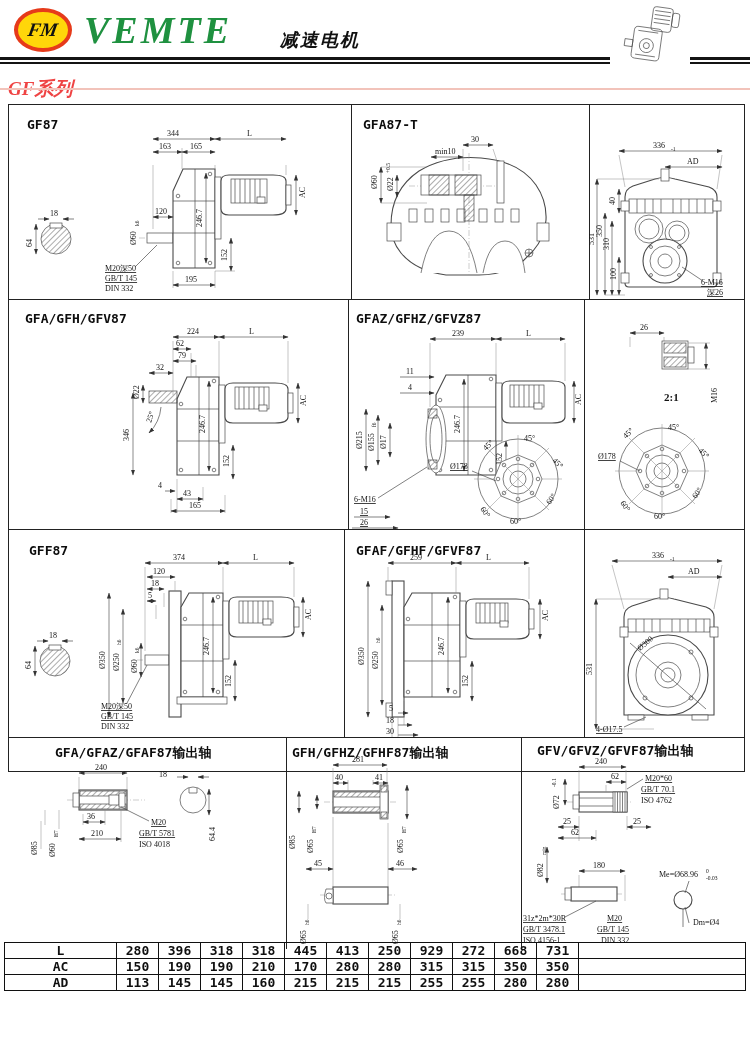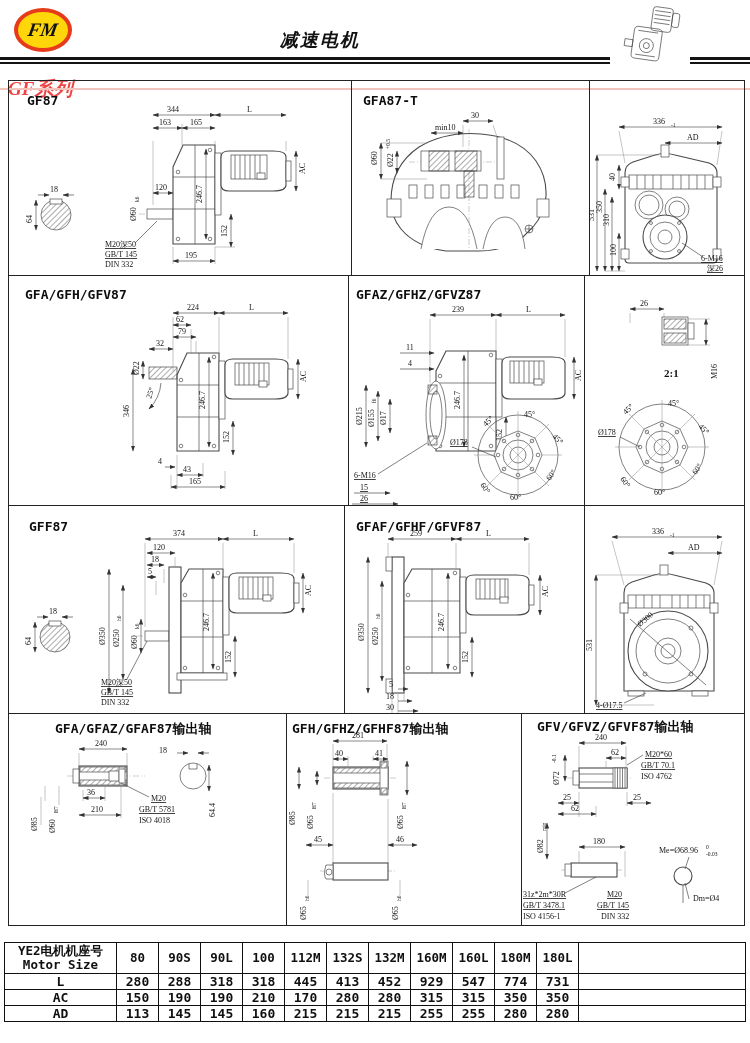--- a/index.html
+++ b/index.html
@@ -9,21 +9,21 @@
   .logo{left:14px;top:8px;width:58px;height:44px;border-radius:50%;background:#ffd60a;border:4px solid #e63a1a;display:flex;align-items:center;justify-content:center;box-sizing:border-box}
   .logo span{font:italic 800 19px "Liberation Serif",serif;color:#111;transform:skewX(-10deg)}
   .brand{left:84px;top:8px;font:italic 700 38px "Liberation Serif",serif;color:#1f9140;letter-spacing:3px}
   .doctitle{left:280px;top:28px;font:italic 700 18px "Liberation Serif",serif;color:#111;letter-spacing:2px}
   .rule1{left:0;top:57px;width:750px;height:3px;background:#141414}
   .rule2{left:0;top:62px;width:750px;height:1.5px;background:#141414}
   .thumbbox{left:610px;top:2px;width:80px;height:64px;background:#fff}
   .series{left:8px;top:76px;font:italic 700 19px "Liberation Serif",serif;color:#ef4444}
   .pinkline{left:0;top:88px;width:750px;height:2px;background:#f2c3ba}
   
-  .frame{left:8px;top:80px;width:737px;height:846px;border:1.3px solid #222;box-sizing:border-box}
+  .frame{left:8px;top:104px;width:737px;height:668px;border:1.3px solid #222;box-sizing:border-box}
   .hline,.vline{position:absolute;background:#222}
   .panel{position:absolute}
   
   .ln{stroke:#4a4a4a;stroke-width:.7;fill:none}
   .bd{stroke:#4a4a4a;stroke-width:1.1;fill:#fff}
   .bd2{stroke:#4a4a4a;stroke-width:.7;fill:#fff}
   .ha{fill:url(#hh);stroke:#4a4a4a;stroke-width:.7}
   .dm{stroke:#3c3c3c;stroke-width:.6;fill:none;marker-start:url(#ar);marker-end:url(#ar)}
   .ex{stroke:#8a8a8a;stroke-width:.5;fill:none}
   .cl{stroke:#9a9a9a;stroke-width:.5;stroke-dasharray:6 2 1 2;fill:none}
@@ -52,20 +52,21 @@
         <path d="M0,0.9 L6,3 L0,5.1 z" fill="#333"></path>
       </marker>
     </defs>
   </svg>
 
   <div class="abs rule1"></div>
   <div class="abs rule2"></div>
   <div class="abs logo">
     <span>FM</span>
   </div>
+  <div class="abs brand">VEMTE</div>
   <div class="abs doctitle">减速电机</div>
   <div class="abs thumbbox">
     <svg width="80" height="64" viewBox="0 0 80 64">
       <g class="ln" stroke="#8a8a8a" transform="rotate(8 40 32)">
         <rect x="40" y="4" width="20" height="24" rx="3"></rect>
         <line x1="42" y1="8" x2="58" y2="8"></line>
           <line x1="42" y1="12" x2="58" y2="12"></line>
         <line x1="42" y1="16" x2="58" y2="16"></line>
           <line x1="42" y1="20" x2="58" y2="20"></line>
         <rect x="60" y="8" width="7" height="14" rx="2"></rect>
@@ -833,50 +834,32 @@
       <col style="width:42px">
         <col style="width:42px">
         <col style="width:42px">
         <col style="width:42px">
       <col style="width:42px">
         <col style="width:42px">
         <col style="width:42px">
       <col>
     </colgroup>
     <tbody>
-        <tr class="hdr">
-      <td class="lbl">
-        <div>YE2电机机座号</div>
-        <div>Motor Size</div>
-      </td>
-      <td>80</td>
-      <td>90S</td>
-      <td>90L</td>
-      <td>100</td>
-      <td>112M</td>
-      <td>132S</td>
-      <td>132M</td>
-      <td>160M</td>
-      <td>160L</td>
-      <td>180M</td>
-      <td>180L</td>
-      <td></td>
-    </tr>
     <tr>
       <td>L</td>
       <td>280</td>
-      <td>288</td>
+      <td>396</td>
       <td>318</td>
       <td>318</td>
       <td>445</td>
       <td>413</td>
-      <td>452</td>
+      <td>250</td>
       <td>929</td>
-      <td>547</td>
-      <td>774</td>
+      <td>272</td>
+      <td>668</td>
       <td>731</td>
       <td></td>
     </tr>
     <tr>
       <td>AC</td>
       <td>150</td>
       <td>190</td>
       <td>190</td>
       <td>210</td>
       <td>170</td>

